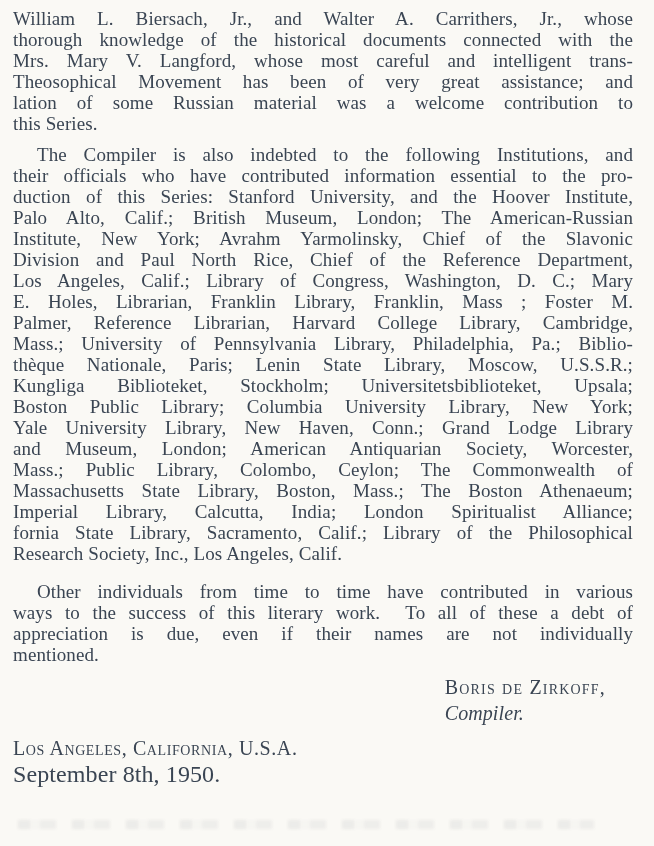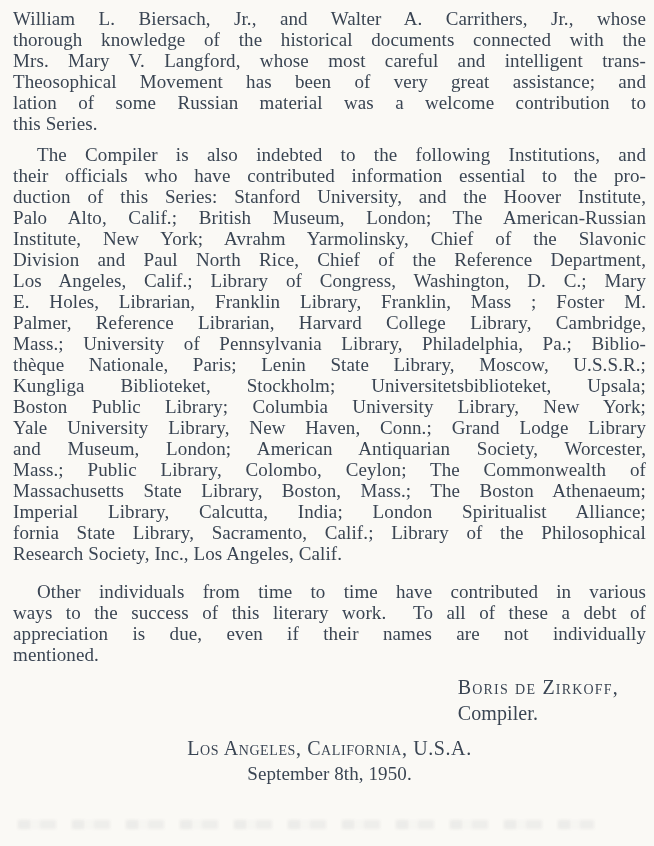--- a/index.html
+++ b/index.html
@@ -8,21 +8,21 @@
     width: 654px;
     height: 846px;
     overflow: hidden;
     background: var(--paper, #faf9f5);
   }
   .page {
     position: relative;
     box-sizing: border-box;
     width: 654px;
     height: 846px;
-    padding: 8px 8px 0 13px;
+    padding: 8px 21px 0 13px;
     font-family: "Liberation Serif", "DejaVu Serif", serif;
     color: var(--ink, #3a4553);
     font-size: 19px;
     letter-spacing: 0.1px;
     border-radius: 6px;
   }
   .para { margin: 0; }
   .para.p2 { margin-top: 10px; }
   .para.p3 { margin-top: 17px; }
   .line {
@@ -39,32 +39,33 @@
     padding-right: 27px;
   }
   .signature { display: inline-block; text-align: left; }
   .sig-name {
     font-variant: small-caps;
     font-size: 20px;
     line-height: 26px;
     letter-spacing: 1.2px;
   }
   .sig-title {
+    font-style: italic;
     font-size: 20px;
     line-height: 27px;
   }
-  .dateline { margin-top: 8px; text-align: center; }
+  .dateline { margin-top: 8px; }
   .dateline .place {
     font-variant: small-caps;
     font-size: 20px;
     line-height: 26px;
     letter-spacing: 0.6px;
   }
   .dateline .date {
-    font-size: 19px;
+    font-size: 24px;
     line-height: 26px;
   }
   .ghost {
     position: absolute;
     left: 18px;
     right: 60px;
     top: 820px;
     height: 9px;
     background:
       repeating-linear-gradient(90deg,

